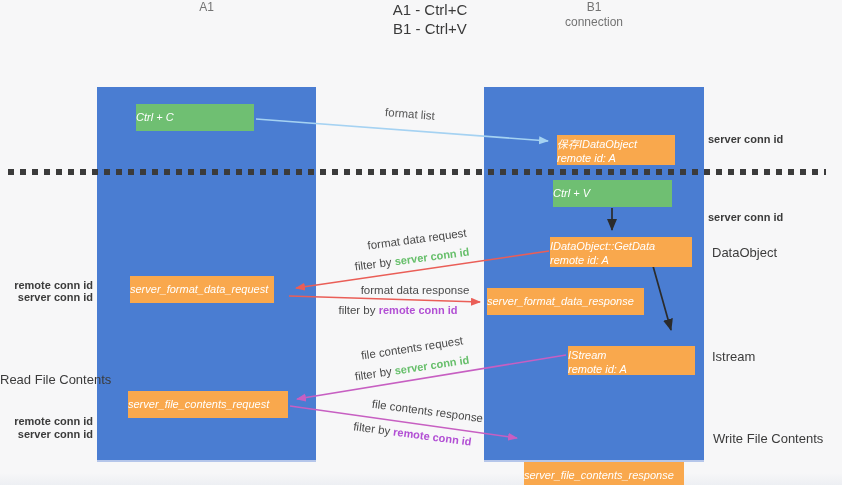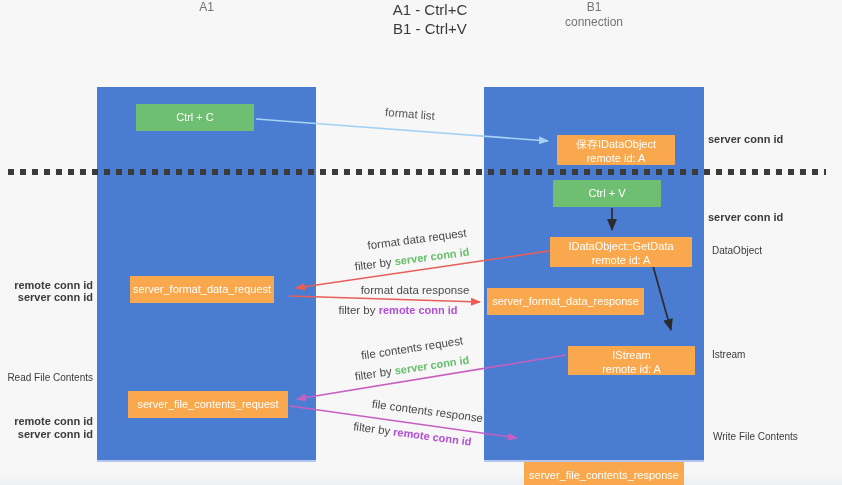--- a/index.html
+++ b/index.html
@@ -22,36 +22,37 @@
     background:#4a7dd2;border-bottom:2px solid #b5c6ea;
   }
   .lane-a{left:97px;width:219px;}
   .lane-b{left:484px;width:220px;}
   .dotted{
     position:absolute;left:8px;top:169px;width:818px;height:6px;z-index:2;
     background:repeating-linear-gradient(90deg,#3b3b3b 0 6px,transparent 6px 12px);
   }
   .arrows{position:absolute;left:0;top:0;z-index:3;}
   .node{
-    position:absolute;z-index:4;color:#fff;text-align:center;
+    position:absolute;z-index:4;color:#fff;
     font-size:11px;
+    font-style:italic;
   }
   .node.one{line-height:27px;height:27px;}
   .node.two{line-height:14px;padding-top:2px;margin-top:7px;}
   .green-box{background:#6fbf72;}
   .orange-box{background:#f9a84d;}
   .lbl{
     position:absolute;z-index:5;font-size:11.5px;color:#4a4a4a;
     text-align:center;white-space:nowrap;
   }
   .emph{font-weight:bold;font-size:11px;}
   .txt-green{color:#67bf6b;font-weight:bold;}
   .txt-purple{color:#b24fd4;font-weight:bold;}
   .side{
-    position:absolute;z-index:5;font-size:10px;color:#3b3b3b;
+    position:absolute;z-index:5;font-size:13px;color:#3b3b3b;
     white-space:nowrap;
   }
   .side.right-align{text-align:right;width:93px;left:0;}
   .side.small{font-size:11px;}
   .r4{transform:rotate(4.5deg);}
   .rm75{transform:rotate(-7.5deg);}
   .rm85{transform:rotate(-8.5deg);}
   .r75{transform:rotate(7.5deg);}
   .bottom-edge{
     position:absolute;left:0;right:0;bottom:0;height:12px;z-index:0;
@@ -107,21 +108,21 @@
     <line x1="290" y1="406" x2="517" y2="438" stroke="#c75fc2" stroke-width="1.6" marker-end="url(#m-mag)"></line>
   </svg>
 
   <div class="node one green-box" style="left:136px;top:104px;width:118px;">Ctrl + C</div>
 
   <div class="node two orange-box" style="left:557px;top:128px;width:118px;height:28px;">
     <div>保存IDataObject</div>
     <div>remote id: A</div>
   </div>
 
-  <div class="node one green-box" style="left:553px;top:180px;width:108px;">Ctrl + V</div>
+  <div class="node one green-box" style="left:553px;top:180px;width:119px;">Ctrl + V</div>
 
   <div class="node two orange-box" style="left:550px;top:230px;width:142px;height:28px;">
     <div>IDataObject::GetData</div>
     <div>remote id: A</div>
   </div>
 
   <div class="node one orange-box" style="left:130px;top:276px;width:144px;">server_format_data_request</div>
 
   <div class="node one orange-box" style="left:487px;top:288px;width:157px;">server_format_data_response</div>
 

